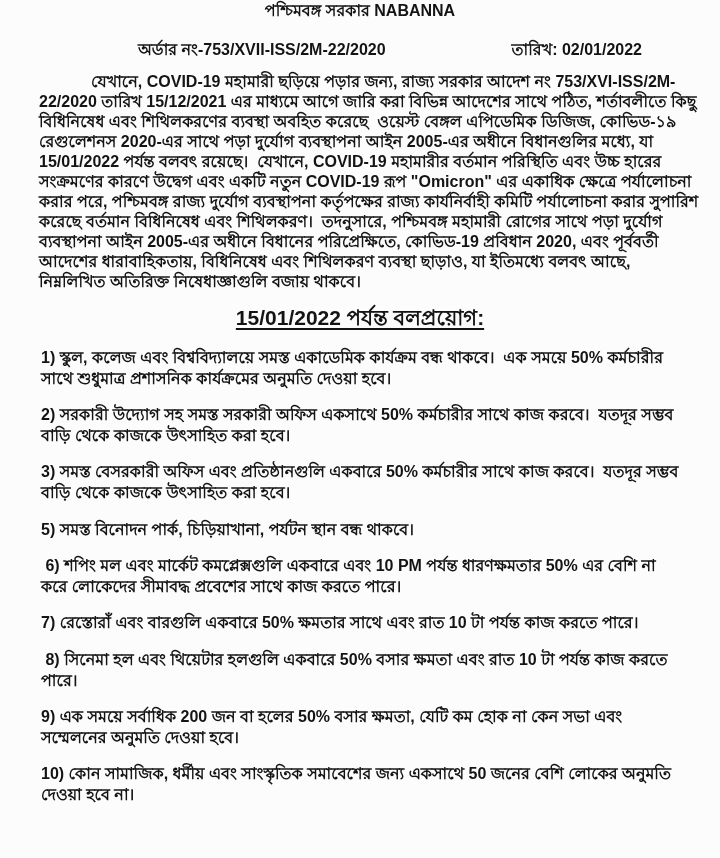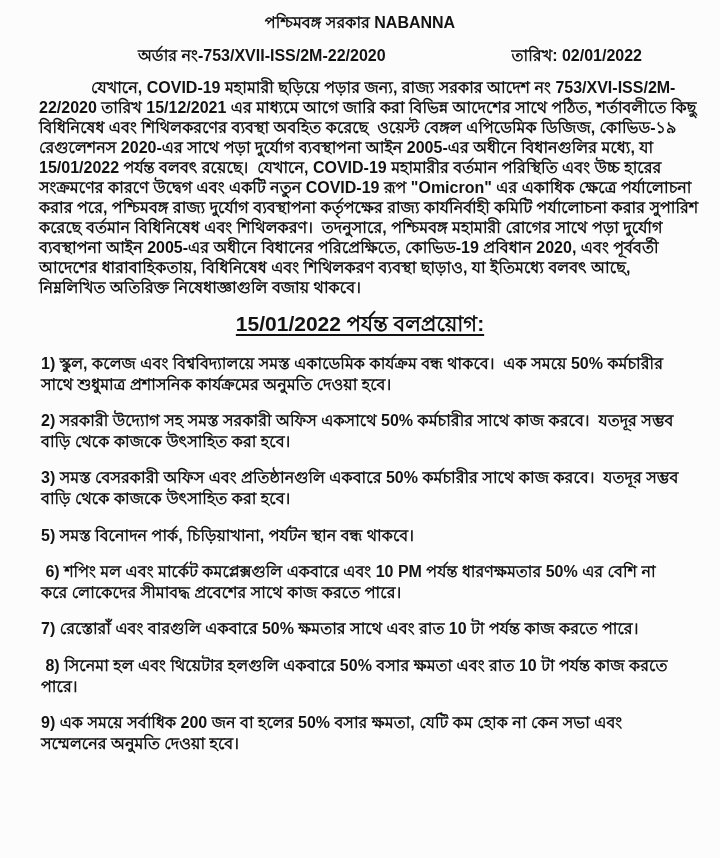--- a/index.html
+++ b/index.html
@@ -11,33 +11,33 @@
     position: relative;
     width: 720px;
     height: 858px;
     margin: 0 auto;
     background: #fcfcfc;
     color: #141414;
     font-family: "Liberation Sans", "DejaVu Sans", sans-serif;
     font-weight: 700;
     overflow: hidden;
     box-sizing: border-box;
-    padding-top: 12px;
+    padding-top: 0;
   }
   .center-line {
     text-align: center;
     font-size: 16px;
     line-height: 21px;
     white-space: pre-wrap;
   }
   .order-row {
     display: flex;
     justify-content: space-between;
     align-items: baseline;
-    margin: 12px 78px 0 138px;
+    margin: 18px 78px 0 138px;
     font-size: 16px;
     line-height: 21px;
   }
   .preamble {
     margin: 12px 20px 0 39px;
     font-size: 16px;
     line-height: 20px;
     text-indent: 52px;
     white-space: pre-wrap;
     text-align: left;
@@ -81,15 +81,16 @@
 
   <div class="restrictions">
     <p>1) স্কুল, কলেজ এবং বিশ্ববিদ্যালয়ে সমস্ত একাডেমিক কার্যক্রম বন্ধ থাকবে।  এক সময়ে 50% কর্মচারীর সাথে শুধুমাত্র প্রশাসনিক কার্যক্রমের অনুমতি দেওয়া হবে।</p>
     <p>2) সরকারী উদ্যোগ সহ সমস্ত সরকারী অফিস একসাথে 50% কর্মচারীর সাথে কাজ করবে।  যতদূর সম্ভব বাড়ি থেকে কাজকে উৎসাহিত করা হবে।</p>
     <p>3) সমস্ত বেসরকারী অফিস এবং প্রতিষ্ঠানগুলি একবারে 50% কর্মচারীর সাথে কাজ করবে।  যতদূর সম্ভব বাড়ি থেকে কাজকে উৎসাহিত করা হবে।</p>
     <p>5) সমস্ত বিনোদন পার্ক, চিড়িয়াখানা, পর্যটন স্থান বন্ধ থাকবে।</p>
     <p> 6) শপিং মল এবং মার্কেট কমপ্লেক্সগুলি একবারে এবং 10 PM পর্যন্ত ধারণক্ষমতার 50% এর বেশি না করে লোকেদের সীমাবদ্ধ প্রবেশের সাথে কাজ করতে পারে।</p>
     <p>7) রেস্তোরাঁ এবং বারগুলি একবারে 50% ক্ষমতার সাথে এবং রাত 10 টা পর্যন্ত কাজ করতে পারে।</p>
     <p> 8) সিনেমা হল এবং থিয়েটার হলগুলি একবারে 50% বসার ক্ষমতা এবং রাত 10 টা পর্যন্ত কাজ করতে পারে।</p>
     <p>9) এক সময়ে সর্বাধিক 200 জন বা হলের 50% বসার ক্ষমতা, যেটি কম হোক না কেন সভা এবং সম্মেলনের অনুমতি দেওয়া হবে।</p>
+    <p>10) কোন সামাজিক, ধর্মীয় এবং সাংস্কৃতিক সমাবেশের জন্য একসাথে 50 জনের বেশি লোকের অনুমতি দেওয়া হবে না।</p>
   </div>
 
 </div>
 
 </body></html>

